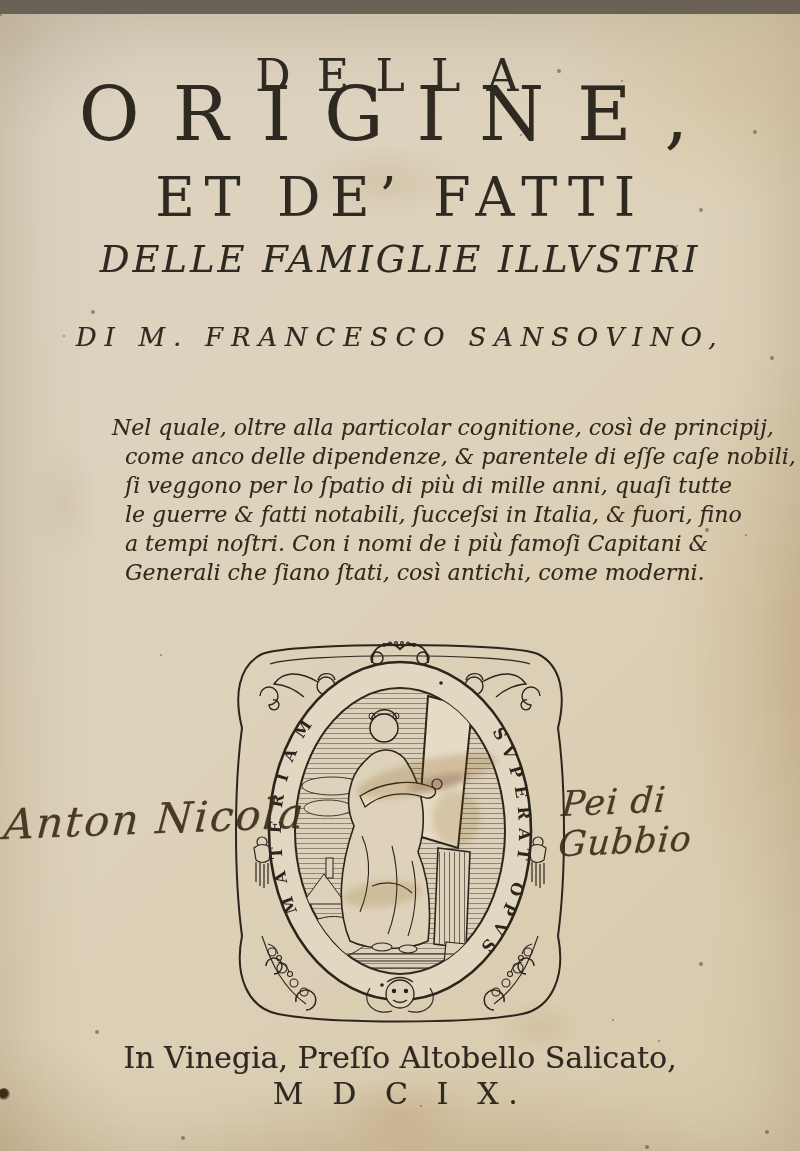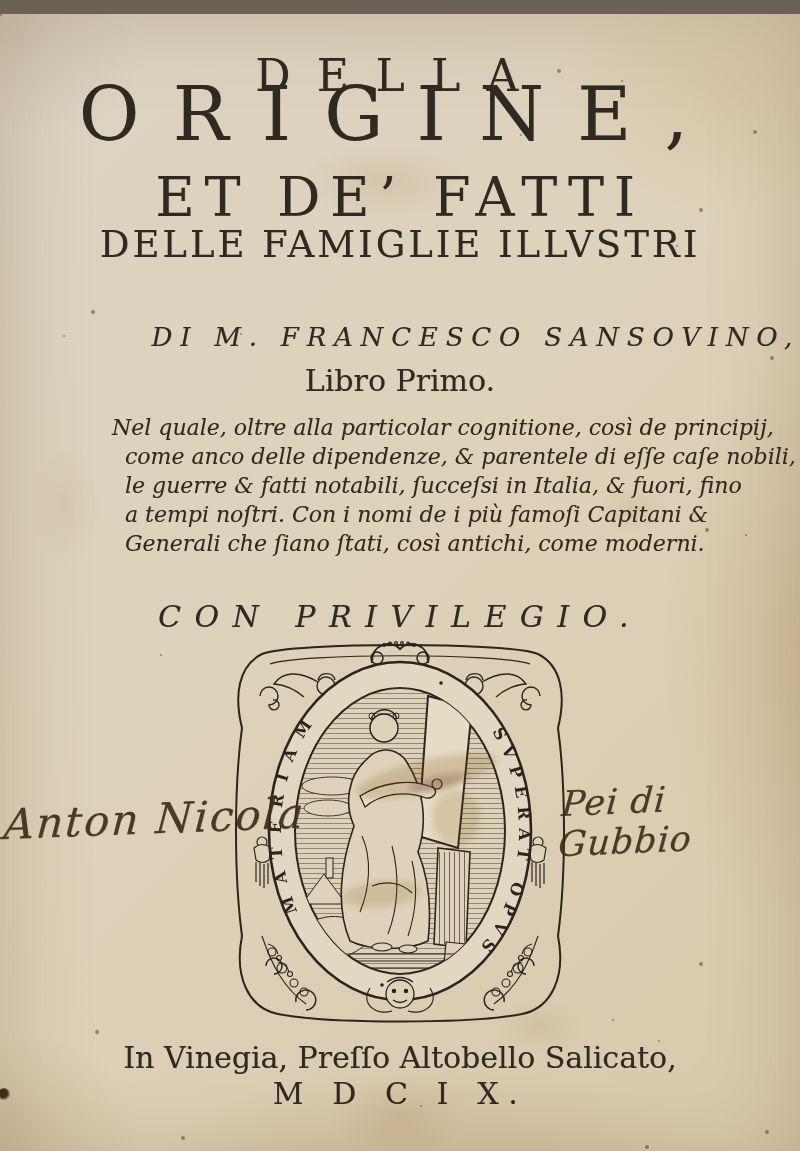--- a/index.html
+++ b/index.html
@@ -19,23 +19,23 @@
     box-shadow:inset 0 0 90px rgba(120,92,52,.28);
     color:#2e2a22;
   }
   .abs{position:absolute;}
   .ctr{left:0;width:800px;text-align:center;white-space:nowrap;}
   .ink{color:#2e2a22;text-shadow:0.4px 0.4px 0 rgba(46,40,28,.35);}
 
   .t-della   {top:36px;  font-size:44px; letter-spacing:.60em;}
   .t-origine {top:57px;  font-size:74px; letter-spacing:.45em;}
   .t-fatti   {top:152px; font-size:54px; letter-spacing:.18em;}
-  .t-famiglie{top:209px; font-size:37px; letter-spacing:.08em;}
+  .t-famiglie{top:224px; font-size:37px; letter-spacing:.08em;font-style:italic;}
   .t-italia  {top:262px; font-size:31px; letter-spacing:.50em;}
-  .t-author  {top:308px; font-size:26px; font-style:italic; letter-spacing:.30em;text-align:right;}
+  .t-author  {top:308px; font-size:26px; font-style:italic; letter-spacing:.30em;}
   .t-libro   {top:349px; font-size:30px;}
 
   .argument{
     top:399px; left:112px; width:618px;
     font-style:italic; font-size:22px; line-height:29px;
     color:#32291d; text-shadow:0.3px 0.3px 0 rgba(50,41,29,.3);
   }
   .argument .arg-line{white-space:nowrap;}
   .argument .arg-line + .arg-line{padding-left:13px;}
 
@@ -83,31 +83,30 @@
   <div class="abs stain" style="left:595px;top:470px;width:80px;height:50px;background:radial-gradient(closest-side,rgba(158,117,63,.11),rgba(158,117,63,0));"></div>
   <div class="abs stain" style="left:30px;top:430px;width:70px;height:120px;background:radial-gradient(closest-side,rgba(150,120,80,.10),rgba(150,120,80,0));"></div>
   <div class="abs foxing"></div>
   <div class="abs wormhole"></div>
 
   <div class="abs ctr ink t-della">DELLA</div>
   <div class="abs ctr ink t-origine">ORIGINE,</div>
   <div class="abs ctr ink t-fatti">ET DE’ FATTI</div>
   <div class="abs ctr ink t-famiglie">DELLE FAMIGLIE ILLVSTRI</div>
   <div class="abs ctr ink t-author">DI M. FRANCESCO SANSOVINO,</div>
-  <div class="abs ctr ink t-libro">Libro Primo.</div>
 
   <div class="abs argument">
     <div class="arg-line">Nel quale, oltre alla particolar cognitione, così de principij,</div>
     <div class="arg-line">come anco delle dipendenze, &amp; parentele di eſſe caſe nobili,</div>
+    <div class="arg-line">ſi veggono per lo ſpatio di più di mille anni, quaſi tutte</div>
     <div class="arg-line">le guerre &amp; fatti notabili, ſucceſsi in Italia, &amp; fuori, fino</div>
     <div class="arg-line">a tempi noſtri. Con i nomi de i più famoſi Capitani &amp;</div>
     <div class="arg-line">Generali che ſiano ſtati, così antichi, come moderni.</div>
   </div>
 
-  <div class="abs ctr ink t-priv">CON PRIVILEGIO.</div>
 
   <svg class="abs device" viewBox="0 0 336 390" width="336" height="390" xmlns="http://www.w3.org/2000/svg">
     <defs>
       <pattern id="hatchH" width="6" height="5" patternUnits="userSpaceOnUse">
         <path d="M0 2.5 H6" stroke="#433a2c" stroke-width="0.9"></path>
       </pattern>
       <pattern id="hatchV" width="5" height="6" patternUnits="userSpaceOnUse">
         <path d="M2.5 0 V6" stroke="#433a2c" stroke-width="0.9"></path>
       </pattern>
       <clipPath id="innerOval">

